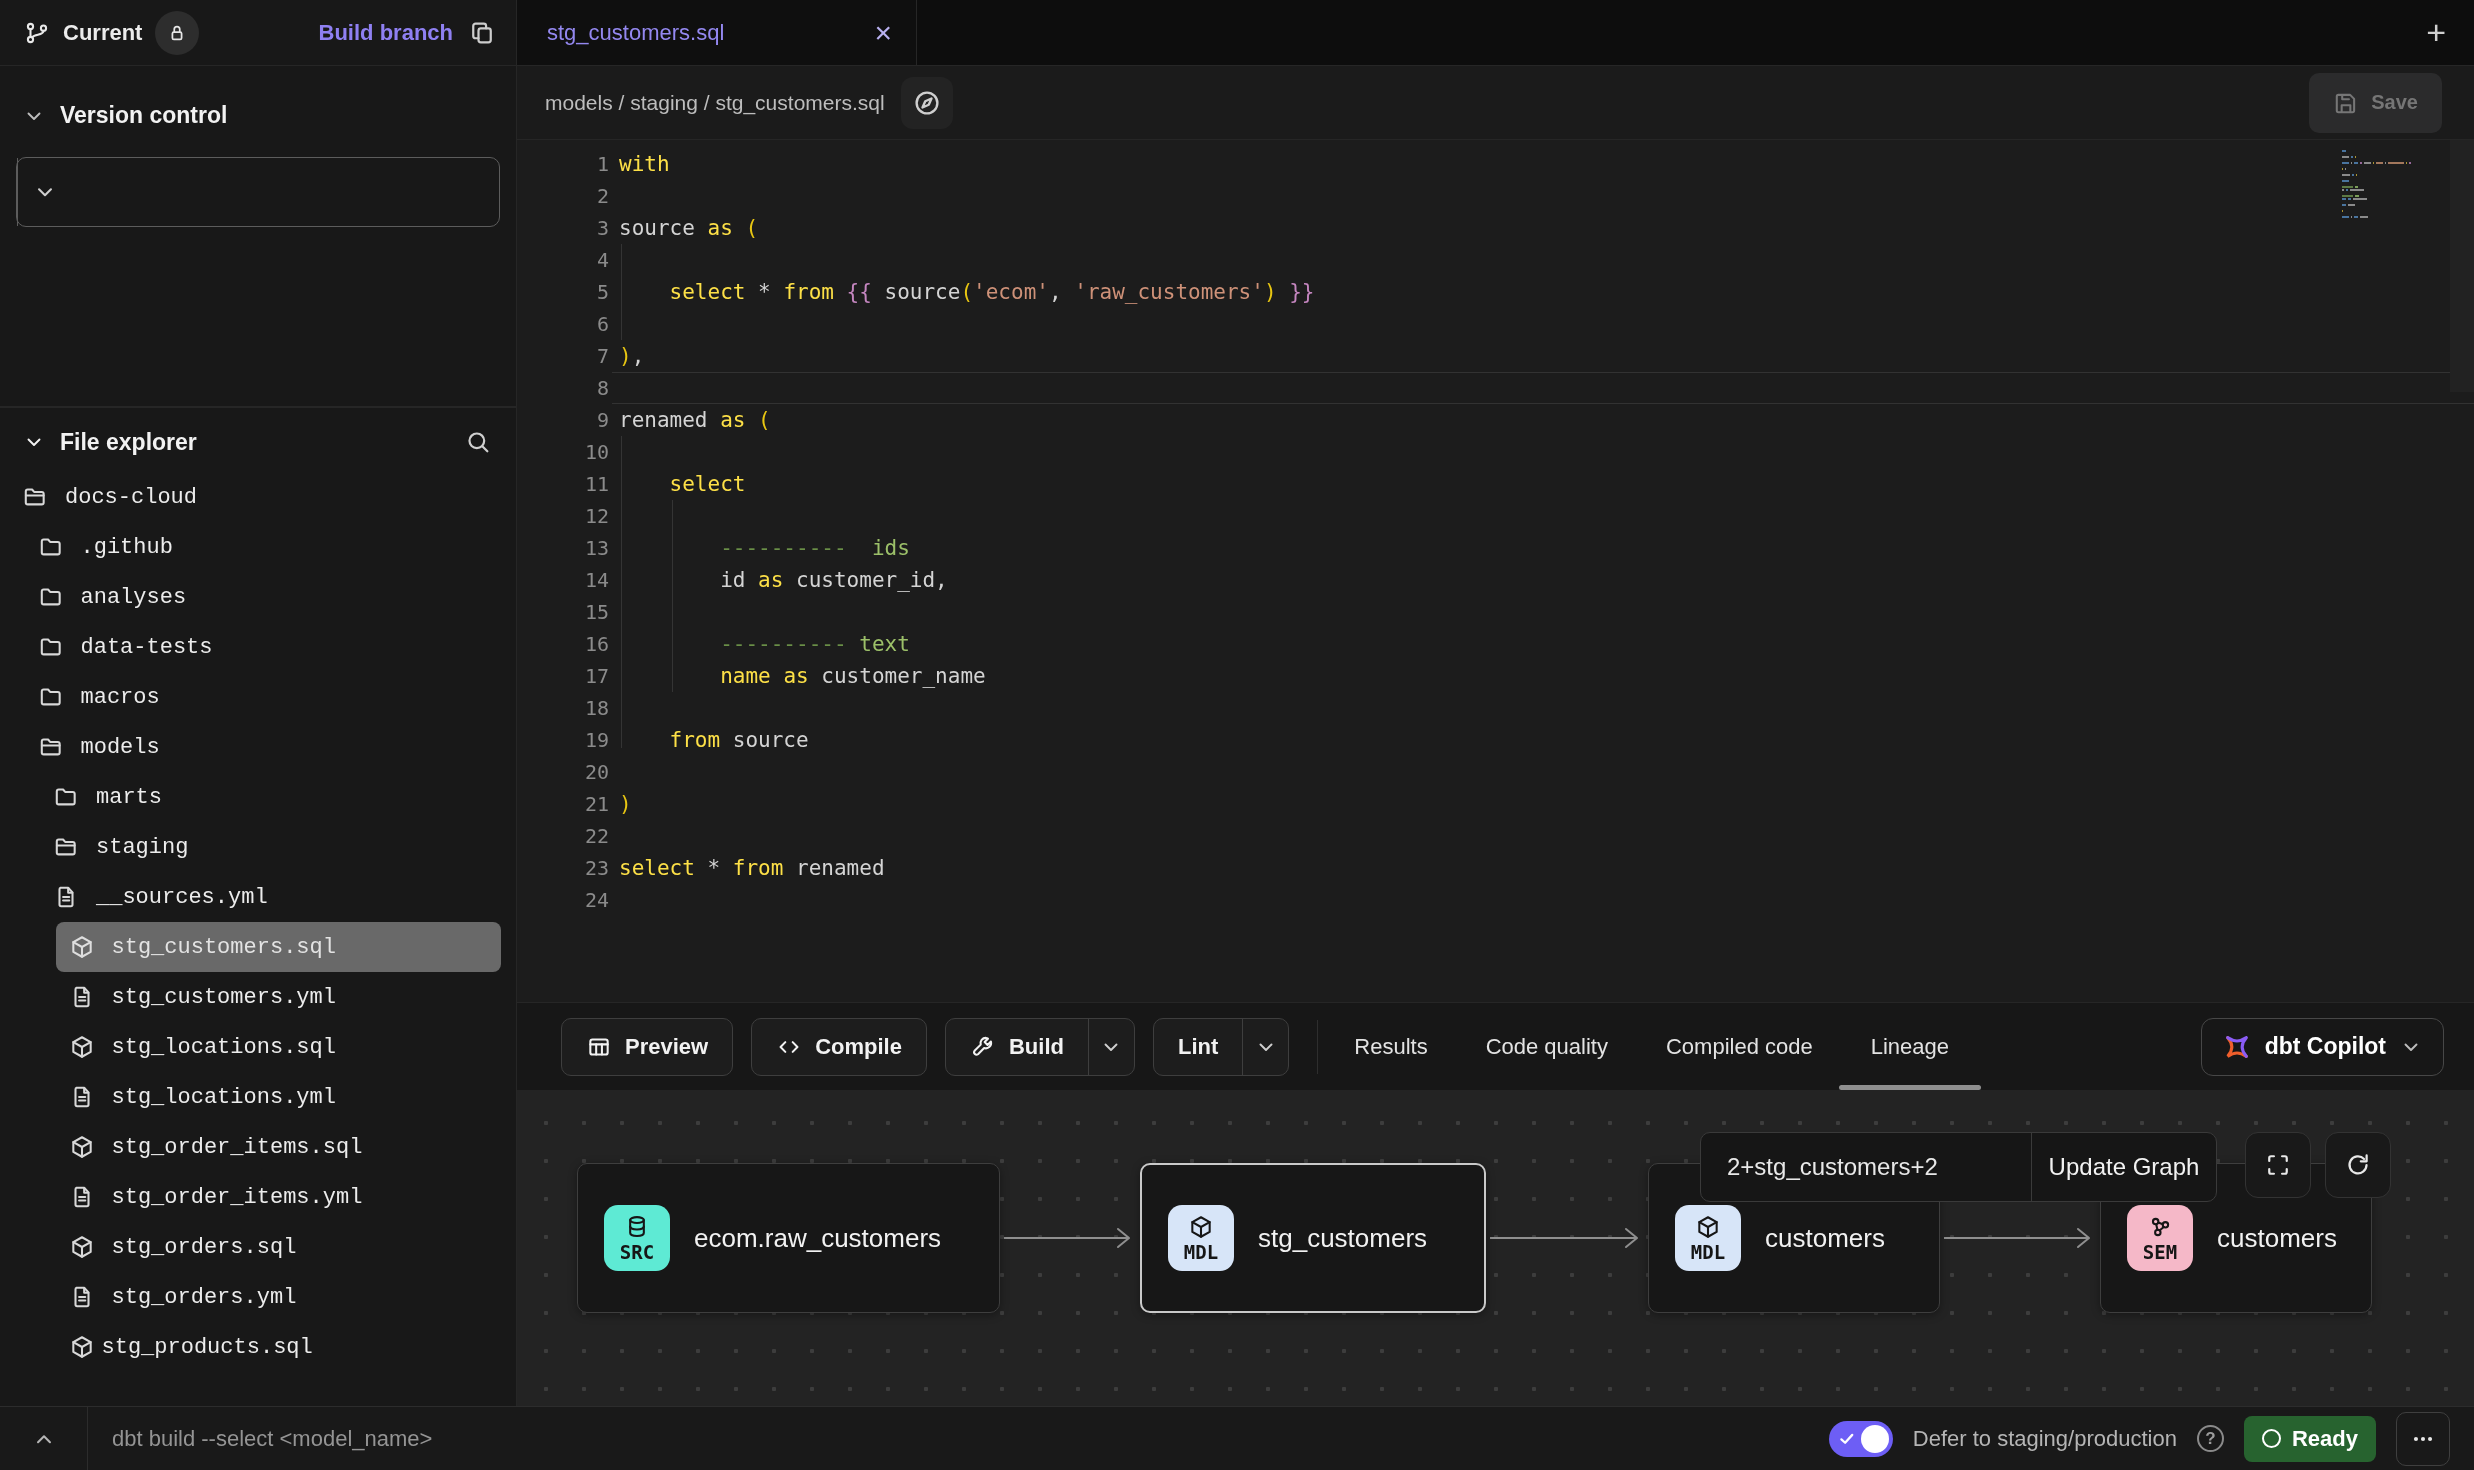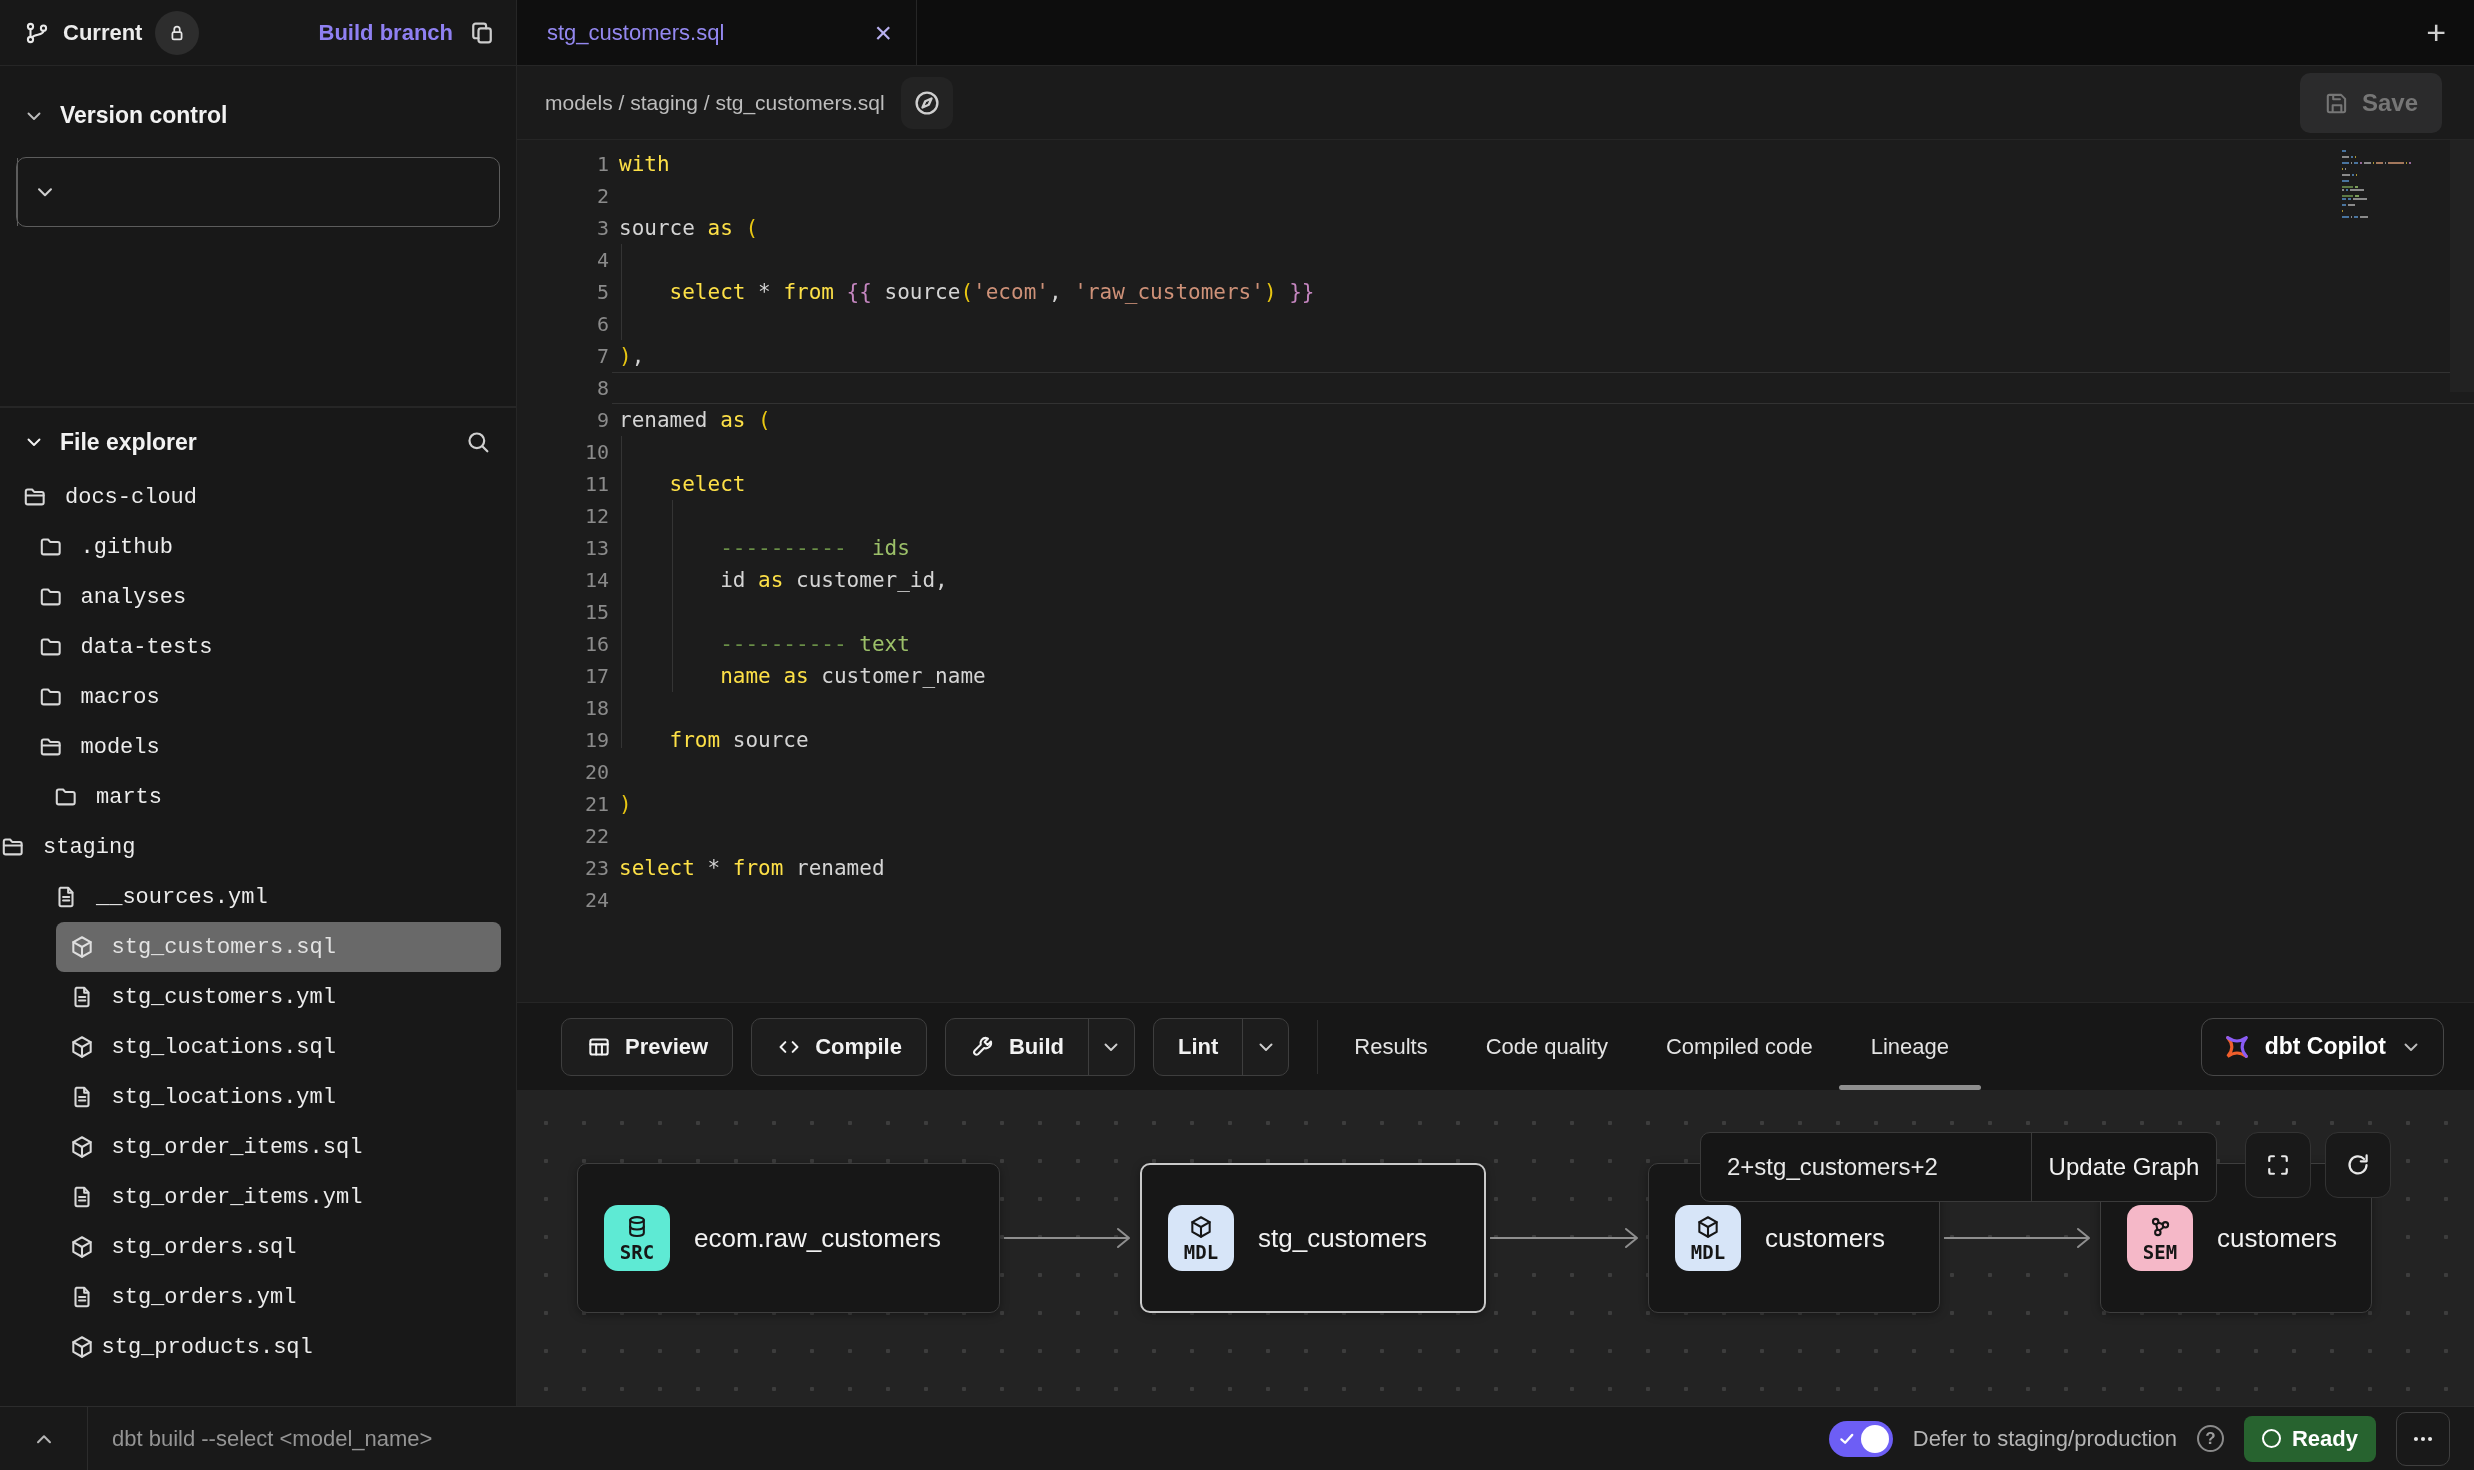--- a/index.html
+++ b/index.html
@@ -42,21 +42,21 @@
   .trow .ticon { color:#d8d8d8; flex:0 0 auto; display:flex; }
   .trow.sel { background:#696969; border-radius:8px; margin-right:15px; color:#e3e3e3; }
   .trow.sel .ticon { color:#dedede; }
 
   
   .main { position:absolute; top:66px; left:517px; right:0; bottom:0; }
   .crumb { height:74px; background:#1b1b1b; border-bottom:1px solid #262626; display:flex; align-items:center; padding-left:28px; gap:16px; }
   .crumb .path { color:#bdbdbd; font-size:21px; }
   .crumb .compassbtn { width:52px; height:52px; border-radius:12px; background:#232323; display:flex; align-items:center; justify-content:center; color:#cfcfcf; }
   .savebtn { margin-left:auto; margin-right:32px; height:60px; padding:0 24px; background:#2b2b2c; border-radius:10px;
-             display:flex; align-items:center; gap:12px; color:#767676; font-size:24px; font-weight:700; }
+             display:flex; align-items:center; gap:12px; color:#767676; font-size:20px; font-weight:700; }
 
   
   .editor { position:relative; height:862px; background:#1c1c1c; font-family:"DejaVu Sans Mono", monospace; font-size:21px; overflow:hidden; }
   .lines { position:absolute; top:8px; left:0; right:0; }
   .line { height:32px; display:flex; align-items:center; position:relative; }
   .ln { width:92px; text-align:right; color:#8b8b8b; flex:0 0 auto; font-size:20px; }
   .ct { margin-left:10px; white-space:pre; color:#d4d4d4; }
   .line.active::before, .line.active::after { content:""; position:absolute; left:95px; right:0; height:0; border-top:1px solid #323232; }
   .line.active::before { top:0; } .line.active::after { bottom:0; }
   .tok-k { color:#fde047; } .tok-p { color:#d4d4d4; } .tok-g { color:#e8c612; }
@@ -236,21 +236,21 @@
         <span>models</span>
       </div>
       <div class="trow" style="padding-left: 53px;">
         <span class="ticon">
           <svg width="26" height="26" viewBox="0 0 24 24" class="ico">
             <path d="M3.5 8.4 V6.9 a1.8 1.8 0 0 1 1.8 -1.8 h4 l1.9 2.2 h7 a1.8 1.8 0 0 1 1.8 1.8 V17 a1.8 1.8 0 0 1 -1.8 1.8 H5.3 a1.8 1.8 0 0 1 -1.8 -1.8 Z"></path>
           </svg>
         </span>
         <span>marts</span>
       </div>
-      <div class="trow" style="">
+      <div class="trow" style="padding-left: 53px;">
         <span class="ticon">
           <svg width="26" height="26" viewBox="0 0 24 24" class="ico">
             <path d="M3.5 8.4 V6.9 a1.8 1.8 0 0 1 1.8 -1.8 h4 l1.9 2.2 h7 a1.8 1.8 0 0 1 1.8 1.8 V17 a1.8 1.8 0 0 1 -1.8 1.8 H5.3 a1.8 1.8 0 0 1 -1.8 -1.8 Z"></path>
             <path d="M3.6 10.6 H19.9"></path>
           </svg>
         </span>
         <span>staging</span>
       </div>
       <div class="trow" style="padding-left: 53px;">
         <span class="ticon">

